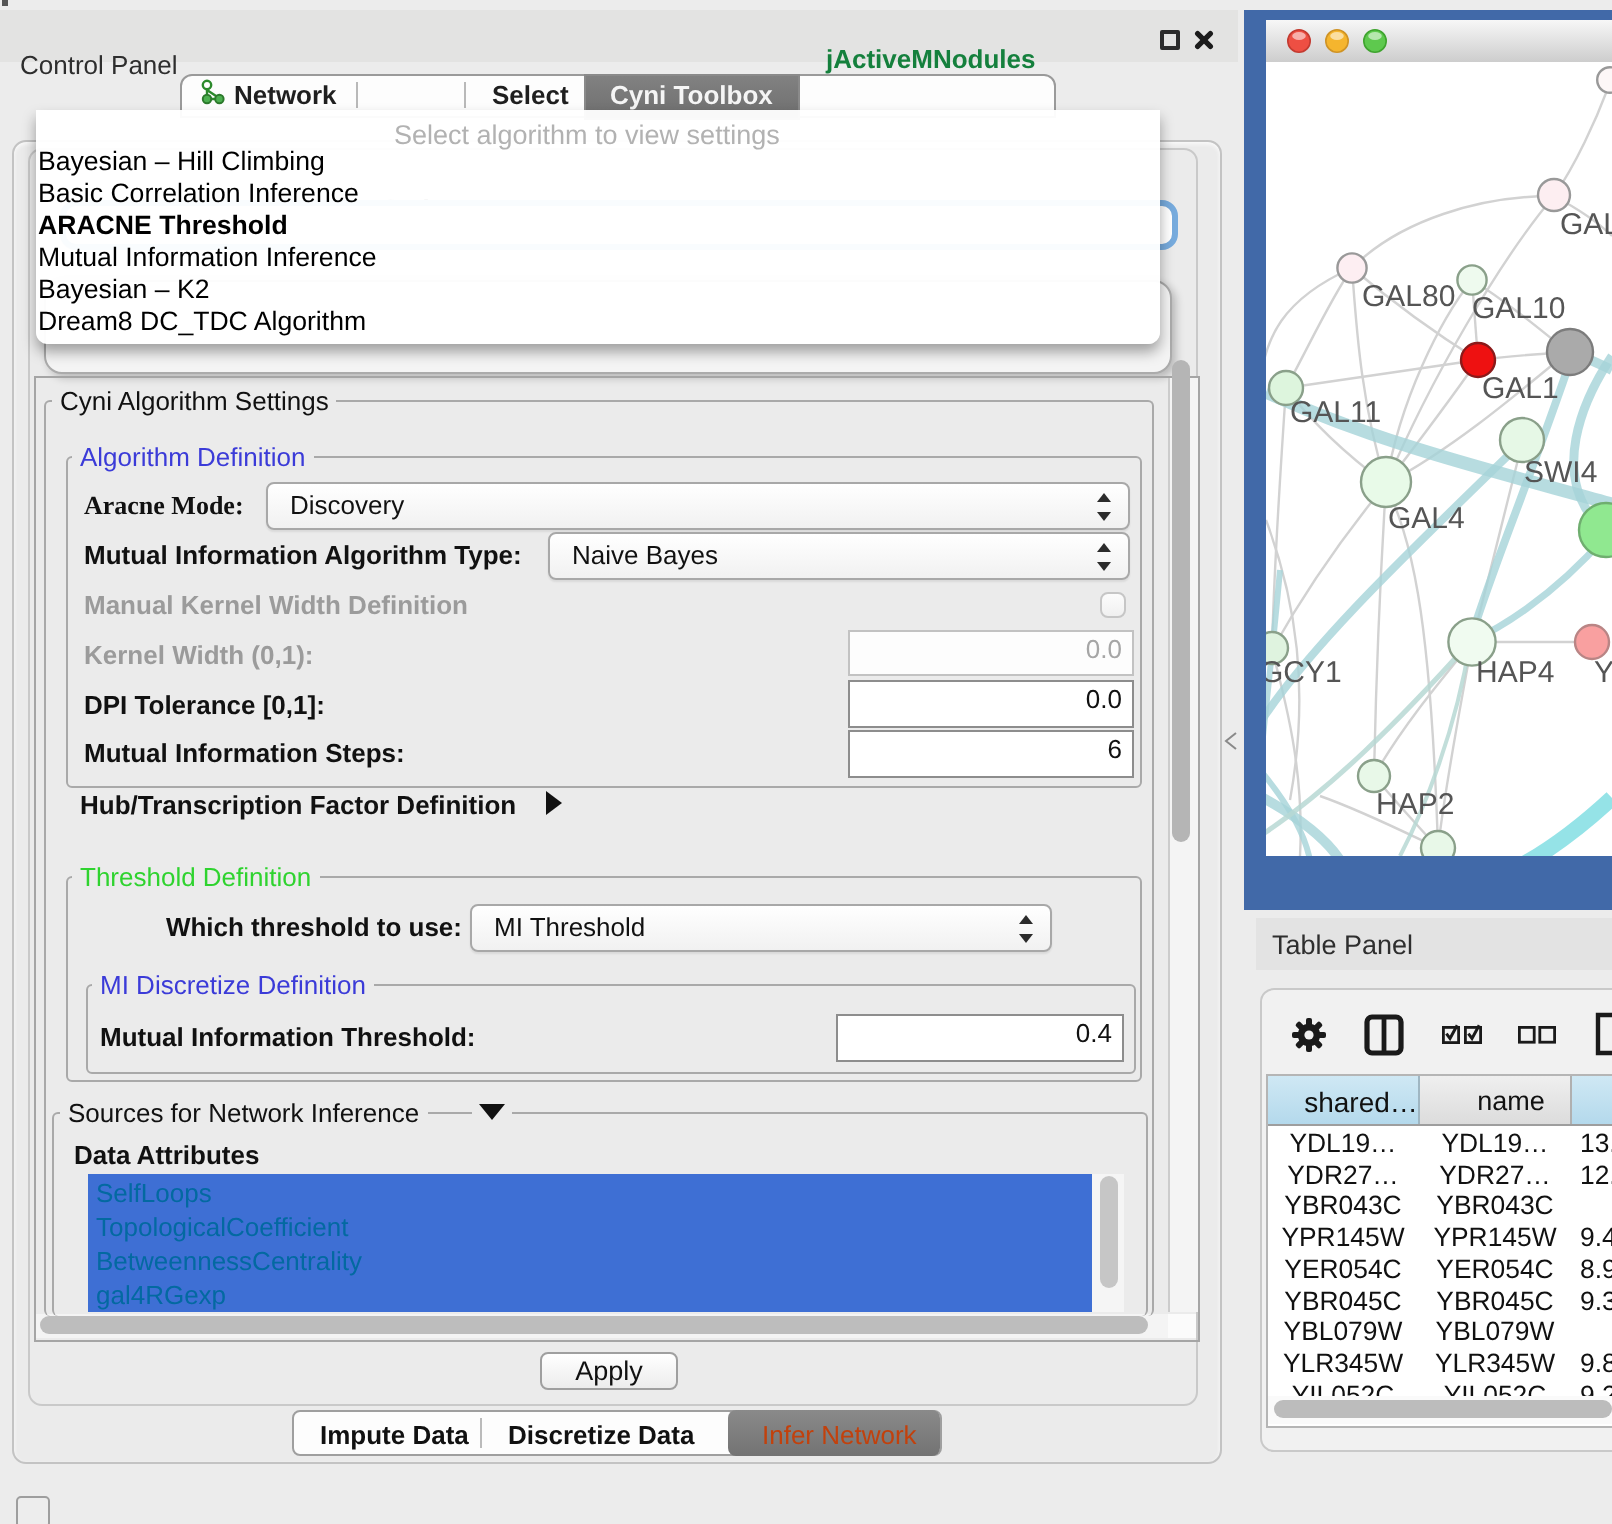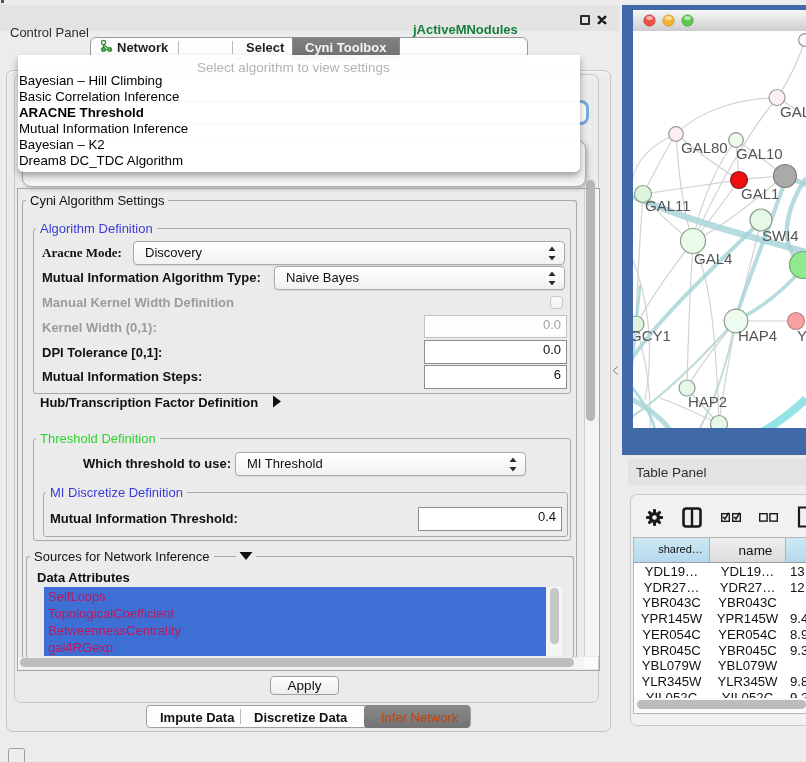--- a/index.html
+++ b/index.html
@@ -123,21 +123,21 @@
 
 <div class="gbox" style="left:26px;top:556px;width:546px;height:101px;border-bottom:none;"></div>
 <div class="gtitle" style="left:30px;top:550px;color:#111;">Sources for Network Inference</div>
 <svg class="abs" style="left:236px;top:551px;background:#ebebeb;padding:0 3px;" width="14" height="10" viewBox="0 0 14 10">
     <path d="M0.5 1 L13.5 1 L7 9 Z" fill="#111"></path>
   </svg>
 <div class="abs lbl bold" style="left:37px;top:570px;">Data Attributes</div>
 
 <div class="abs" style="left:44px;top:587px;width:518px;height:69px;background:#f5f5f5;"></div>
 <div class="abs" style="left:44px;top:587px;width:502px;height:69px;background:#3e6fd4;"></div>
-<div class="abs" style="left:48px;top:589px;width:300px;font-size:13px;color:#be185d;line-height:16.9px;">SelfLoops<br>TopologicalCoefficient<br>BetweennessCentrality<br>gal4RGexp</div>
+<div class="abs" style="left:48px;top:589px;width:300px;font-size:13px;color:#0369a1;line-height:16.9px;">SelfLoops<br>TopologicalCoefficient<br>BetweennessCentrality<br>gal4RGexp</div>
 <div class="abs" style="left:550px;top:588px;width:9px;height:56px;background:#c6c6c6;border-radius:4.5px;"></div>
 
 <div class="abs" style="left:270px;top:676px;width:67px;height:17px;background:linear-gradient(#ffffff,#ececec);border:1px solid #9f9f9f;border-radius:4px;text-align:center;font-size:13.5px;color:#111;line-height:17px;">Apply</div>
 
 <div class="abs" style="left:146px;top:705px;width:323px;height:21px;background:#fdfdfd;border:1px solid #9f9f9f;border-radius:4px;"></div>
 <div class="abs" style="left:364px;top:705px;width:106px;height:23px;background:linear-gradient(#8a8a8a,#737373);border-radius:4px;"></div>
 <div class="abs lbl bold" style="left:160px;top:710px;">Impute Data</div>
 <div class="abs" style="left:240px;top:709px;width:1px;height:15px;background:#bbbbbb;"></div>
 <div class="abs lbl bold" style="left:254px;top:710px;">Discretize Data</div>
 <div class="abs lbl" style="left:381px;top:710px;color:#c2410c;">Infer Network</div>
@@ -290,21 +290,21 @@
 <svg class="abs" style="left:797px;top:506px;" width="18" height="22" viewBox="0 0 18 22">
   <path d="M2 1.5 L11 1.5 L16 6.5 L16 20.5 L2 20.5 Z" fill="none" stroke="#1a1a1a" stroke-width="2.2"></path>
   <path d="M11 1.5 L11 6.5 L16 6.5" fill="none" stroke="#1a1a1a" stroke-width="1.6"></path>
 </svg>
 
 <div class="abs" style="left:633px;top:537px;width:173px;height:175px;background:#ffffff;border:1px solid #b5b5b5;border-right:none;"></div>
 <div class="abs" style="left:634px;top:538px;width:75px;height:24px;background:linear-gradient(#cfe8f4,#b4d9ec);border-right:1px solid #9fb6c2;"></div>
 <div class="abs" style="left:710px;top:538px;width:75px;height:24px;background:linear-gradient(#efefef,#dcdcdc);border-right:1px solid #b0b0b0;"></div>
 <div class="abs" style="left:786px;top:538px;width:20px;height:24px;background:linear-gradient(#cfe8f4,#b4d9ec);"></div>
 <div class="abs" style="left:634px;top:562px;width:172px;height:1px;background:#9e9e9e;"></div>
-<div class="abs lbl" style="left:643px;top:543px;width:75px;text-align:center;font-size:11px;">shared…</div>
+<div class="abs lbl" style="left:643px;top:543px;width:75px;text-align:center;font-size:14px;">shared…</div>
 <div class="abs lbl" style="left:718px;top:543px;width:75px;text-align:center;font-size:13.5px;">name</div>
 
 <div class="abs" style="left:634px;top:564px;width:75px;font-size:13.2px;color:#111;text-align:center;line-height:15.73px;">YDL19…<br>YDR27…<br>YBR043C<br>YPR145W<br>YER054C<br>YBR045C<br>YBL079W<br>YLR345W<br>YIL052C</div>
 <div class="abs" style="left:710px;top:564px;width:75px;font-size:13.2px;color:#111;text-align:center;line-height:15.73px;">YDL19…<br>YDR27…<br>YBR043C<br>YPR145W<br>YER054C<br>YBR045C<br>YBL079W<br>YLR345W<br>YIL052C</div>
 <div class="abs" style="left:790px;top:564px;width:30px;font-size:13.2px;color:#111;line-height:15.73px;">13.<br>12.<br>&nbsp;<br>9.4<br>8.9<br>9.3<br>&nbsp;<br>9.8<br>9.2</div>
 
 <div class="abs" style="left:634px;top:698px;width:172px;height:14px;background:#fafafa;"></div>
 <div class="abs" style="left:637px;top:700px;width:169px;height:9px;background:#bcbcbc;border-radius:4.5px;"></div>
 
 </body></html>

